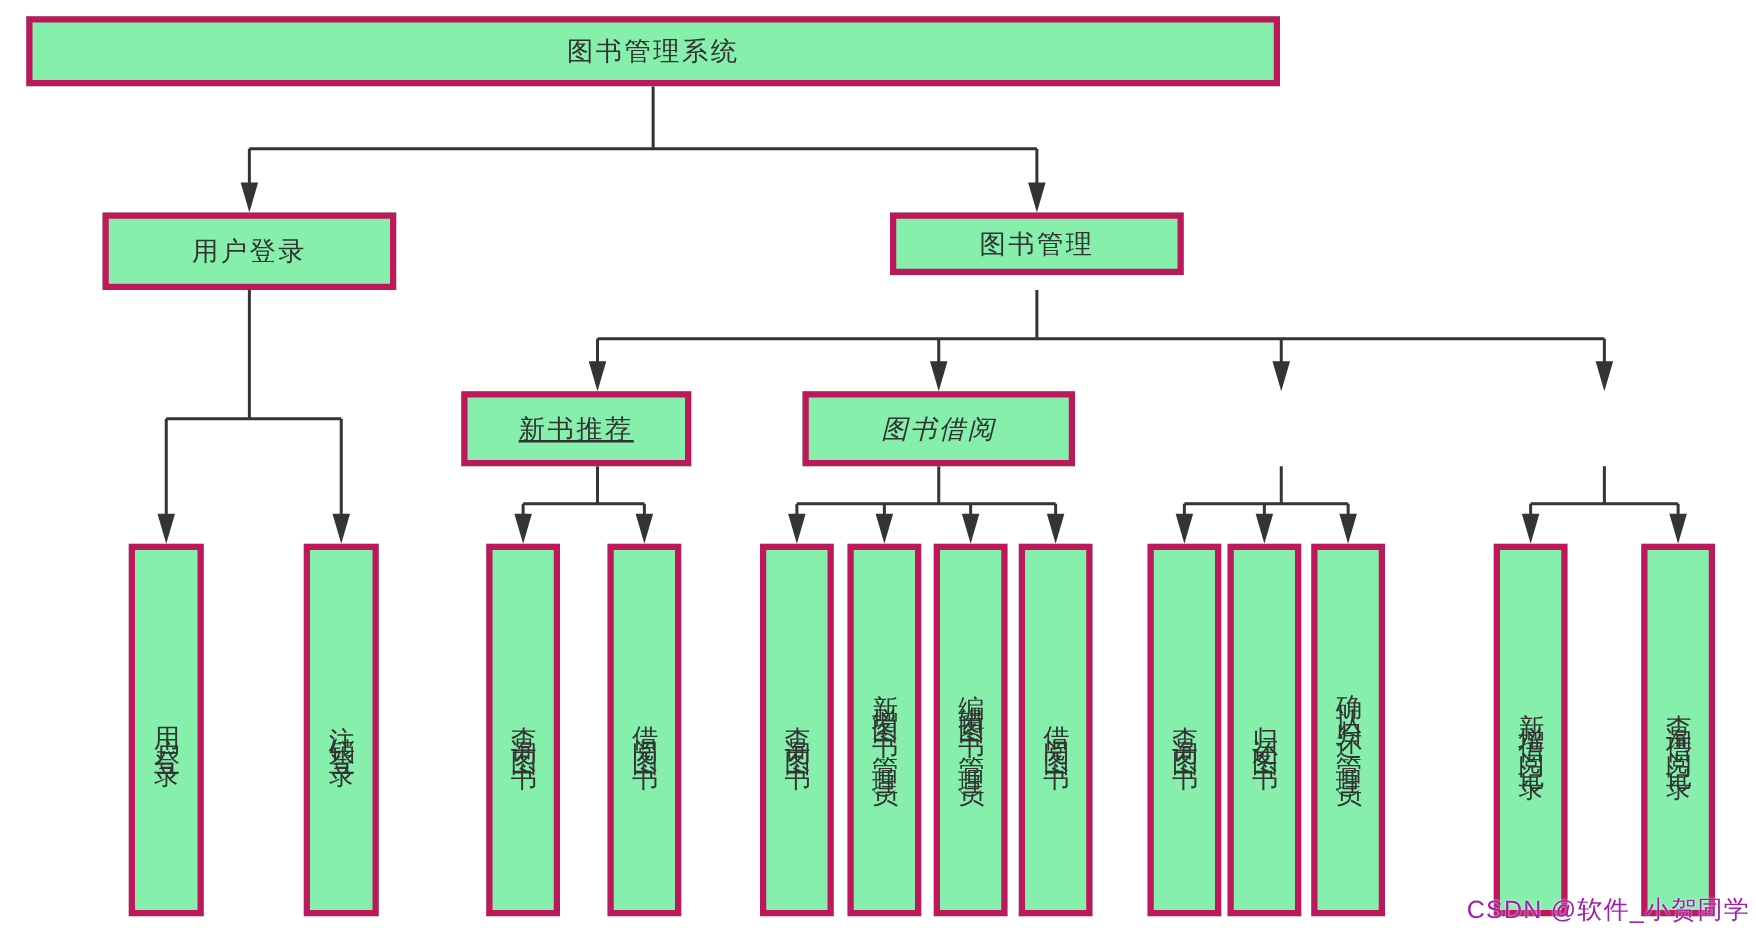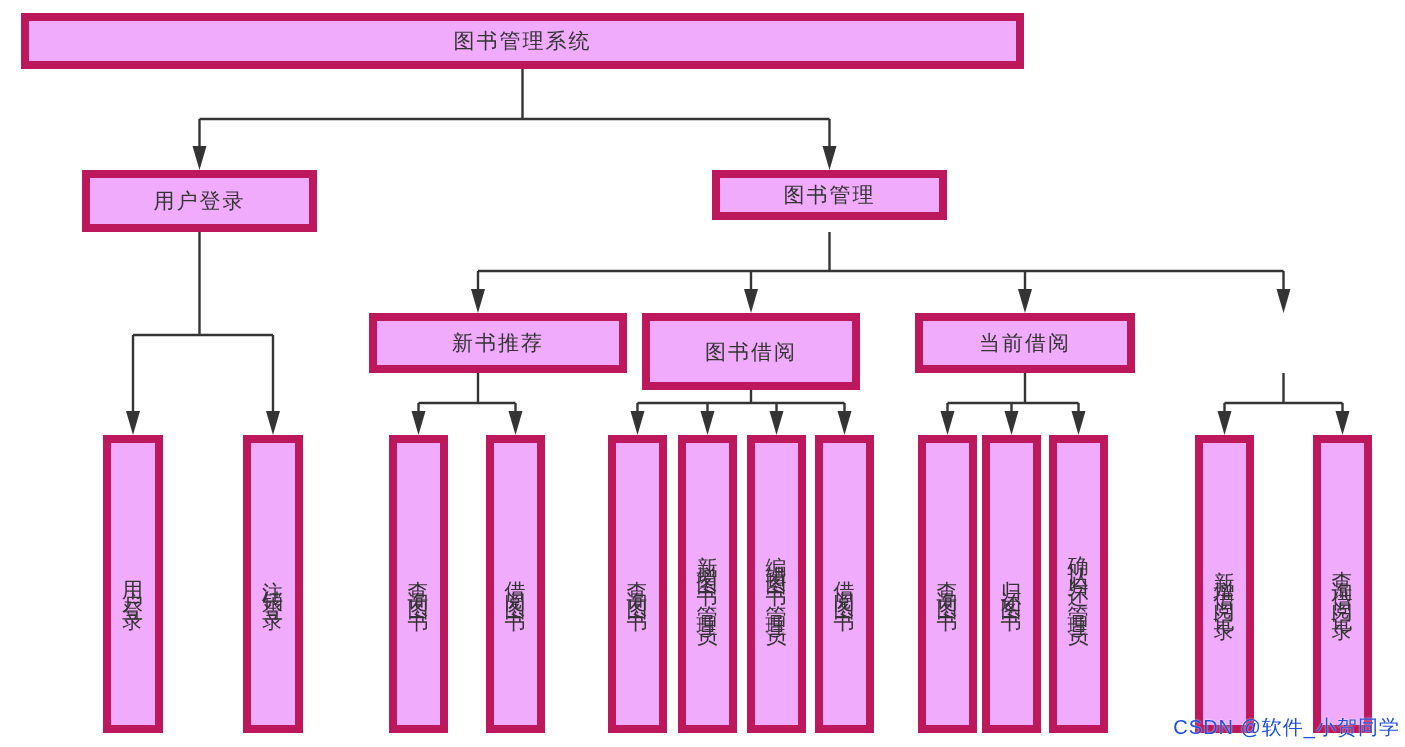--- a/index.html
+++ b/index.html
@@ -12,22 +12,22 @@
     font-family: "Liberation Sans", sans-serif;
   }
   .connectors {
     position: absolute;
     left: 0; top: 0;
     width: 1405px; height: 747px;
   }
   .box {
     position: absolute;
     box-sizing: border-box;
-    background: #f0abfc;
-    border: 8px solid #be185d;
+    background: #86efac;
+    border: 5px solid #be185d;
     color: #333333;
     display: flex;
     align-items: center;
     justify-content: center;
   }
   .hbox {
     font-size: 21px;
     letter-spacing: 2px;
     white-space: nowrap;
   }
@@ -37,21 +37,21 @@
     text-orientation: mixed;
     letter-spacing: 10px;
     line-height: 1;
     white-space: nowrap;
   }
   .watermark {
     position: absolute;
     right: 5px;
     bottom: 6px;
     font-size: 20px;
-    color: #1d4ed8;
+    color: #a21caf;
     letter-spacing: 1px;
     text-shadow: 0 0 2px #ffffff;
     white-space: nowrap;
   }
 </style>
 </head>
 <body>
 
 <div class="stage">
 
@@ -86,23 +86,22 @@
       <polygon points="1217.5,411 1231.5,411 1224.5,435"></polygon>
       <polygon points="1335.5,411 1349.5,411 1342.5,435"></polygon>
     </g>
   </svg>
 
   <div class="box hbox" style="left:21px; top:13px; width:1003px; height:56px;">图书管理系统</div>
 
   <div class="box hbox" style="left:82px; top:170px; width:235px; height:62px;">用户登录</div>
   <div class="box hbox" style="left:712px; top:170px; width:235px; height:50px;">图书管理</div>
 
-  <div class="box hbox" style="left:369px; top:313px; width:258px; height:60px;">新书推荐</div>
-  <div class="box hbox" style="left:642px; top:313px; width:218px; height:77px;">图书借阅</div>
-  <div class="box hbox" style="left:915px; top:313px; width:220px; height:60px;">当前借阅</div>
+  <div class="box hbox" style="left:369px; top:313px; width:184px; height:60px;text-decoration:underline;">新书推荐</div>
+  <div class="box hbox" style="left:642px; top:313px; width:218px; height:60px;font-style:italic;">图书借阅</div>
 
   <div class="box vbox" style="left:103px; top:435px; width:60px; height:298px;">
     <span class="vtext">用户登录</span>
   </div>
   <div class="box vbox" style="left:243px; top:435px; width:60px; height:298px;">
     <span class="vtext">注销登录</span>
   </div>
 
   <div class="box vbox" style="left:389px; top:435px; width:59px; height:298px;">
     <span class="vtext">查询图书</span>

